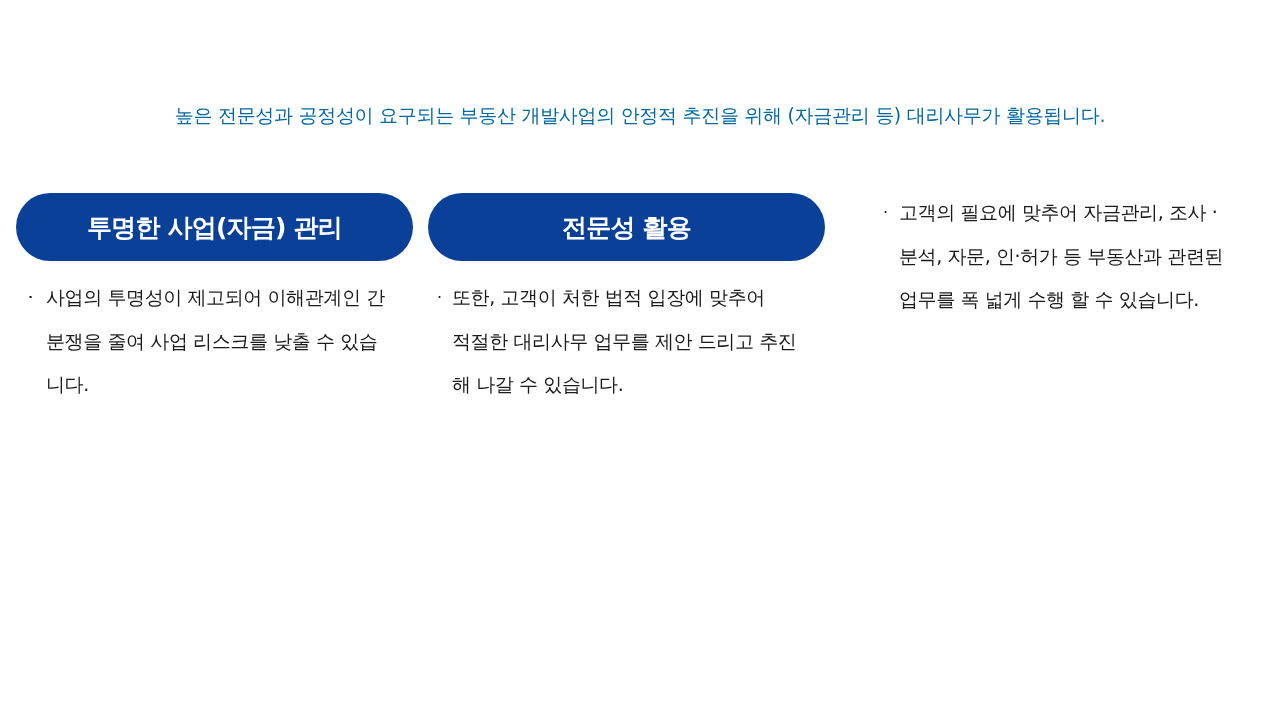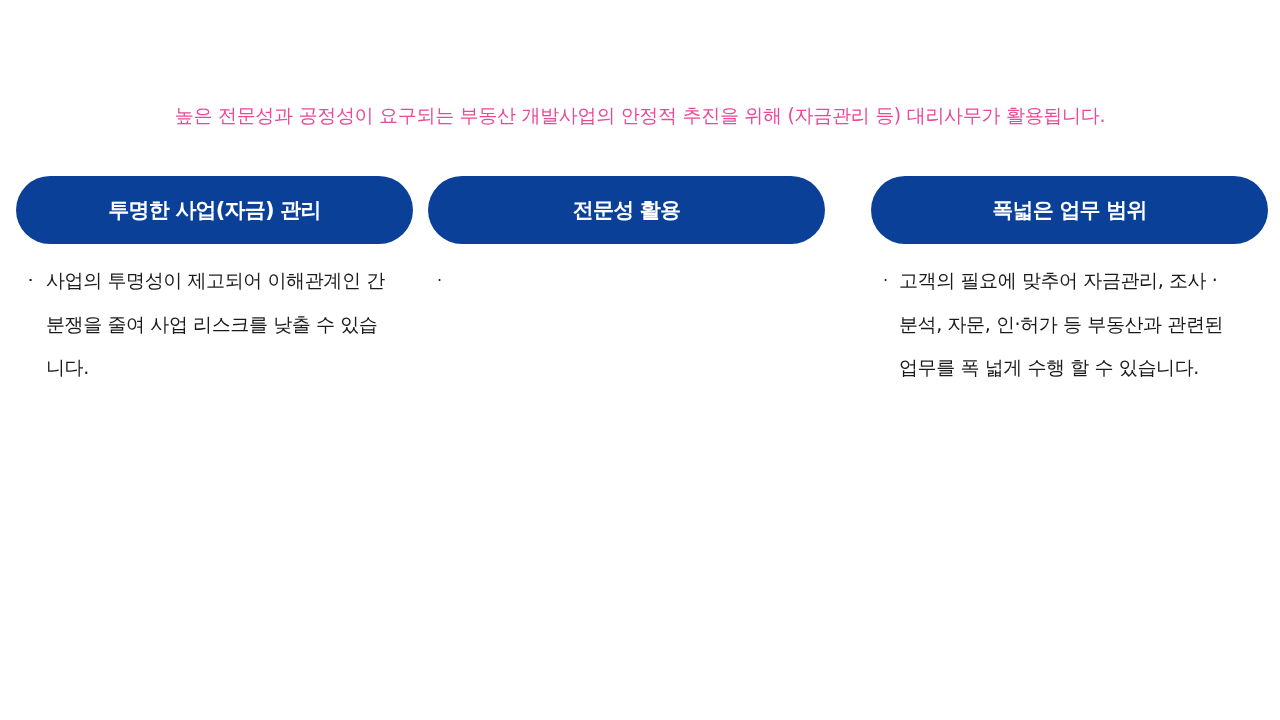--- a/index.html
+++ b/index.html
@@ -16,41 +16,42 @@
       color: #1a1a1a;
     }
     .intro {
       position: absolute;
       top: 103px;
       left: 0;
       width: 1280px;
       text-align: center;
       font-size: 19px;
       letter-spacing: -0.3px;
-      color: #ec4899;
+      color: #0369a1;
     }
     .column {
       position: absolute;
       top: 176px;
       width: 397px;
     }
     .col-1 { left: 16px; }
     .col-2 { left: 428px; }
     .col-3 { left: 871px; }
     .pill {
       height: 68px;
       border-radius: 34px;
       background: #0b4098;
       color: #ffffff;
       display: flex;
       align-items: center;
       justify-content: center;
       font-weight: bold;
-      font-size: 21px;
+      font-size: 25px;
       letter-spacing: -0.8px;
+      margin-top: 17px;
     }
     .bullets {
       margin: 15px 0 0 0;
       padding: 0;
       list-style: none;
     }
     .bullet {
       position: relative;
       padding-left: 29px;
       font-size: 19px;
@@ -86,25 +87,25 @@
 니다.</span></li>
   </ul>
 </div>
 
 <div class="column col-2">
   <div class="pill">
     <span>전문성 활용</span>
   </div>
   <ul class="bullets">
     <li class="bullet"><span class="dot">·</span></li>
+    <li class="bullet nodot"><span>또한, 고객이 처한 법적 입장에 맞추어
+적절한 대리사무 업무를 제안 드리고 추진
+해 나갈 수 있습니다.</span></li>
   </ul>
 </div>
 
 <div class="column col-3">
-  <div class="pill">
-    <span>폭넓은 업무 범위</span>
-  </div>
   <ul class="bullets">
     <li class="bullet"><span class="dot">·</span><span>고객의 필요에 맞추어 자금관리, 조사 ·
 분석, 자문, 인·허가 등 부동산과 관련된
 업무를 폭 넓게 수행 할 수 있습니다.</span></li>
   </ul>
 </div>
 
 </body></html>

